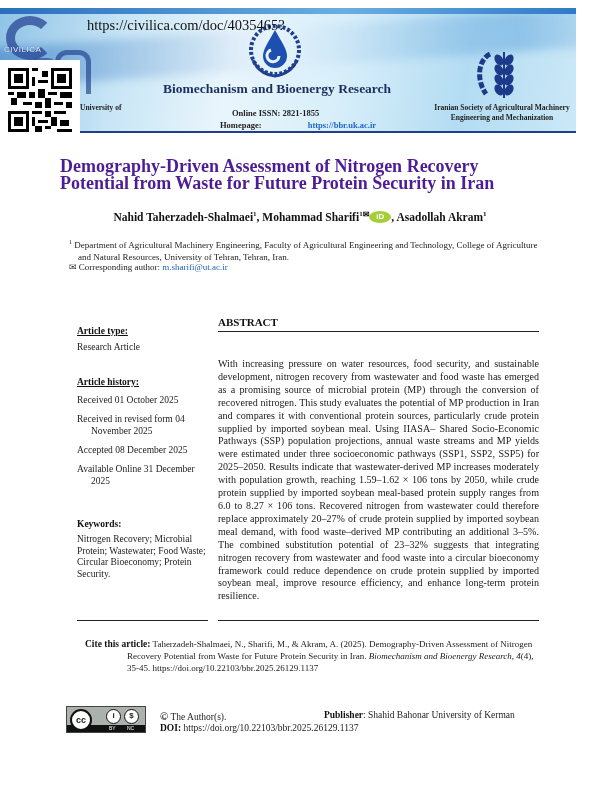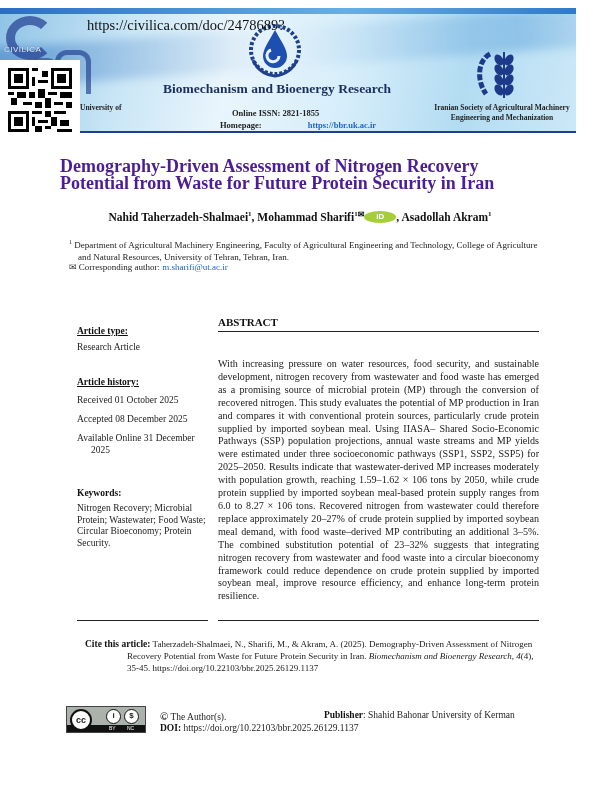--- a/index.html
+++ b/index.html
@@ -68,21 +68,21 @@
   .title {
     position: absolute; left: 60px; top: 158px; width: 480px; text-align: left;
     font-size: 18px; font-weight: bold; line-height: 17px; color: #4c1d95;
   }
   .authors {
     position: absolute; left: 60px; top: 210px; width: 480px; text-align: center;
     font-size: 11.5px; font-weight: bold; color: #111;
   }
   .authors sup { font-size: 7px; }
   .orcid {
-    display: inline-block; width: 32px; height: 12px; border-radius: 50%;
+    display: inline-block; width: 22px; height: 12px; border-radius: 50%;
     background: #a6ce39; color: #fff; font-size: 8px; line-height: 12px; text-align: center;
     font-family: "Liberation Sans", sans-serif; vertical-align: 2px;
   }
   .env-sup { font-size: 8px; vertical-align: 4px; }
   .affil {
     position: absolute; left: 69px; top: 236px; width: 470px; font-size: 9px; line-height: 12px; color: #222;
     padding-left: 9px; text-indent: -9px;
   }
   .affil sup { font-size: 6px; }
   .corr { position: absolute; left: 69px; top: 262px; font-size: 9px; color: #222; }
@@ -180,21 +180,21 @@
       <ellipse cx="29" cy="44" rx="4" ry="6" transform="rotate(-30 29 44)"></ellipse>
       <ellipse cx="39" cy="44" rx="4" ry="6" transform="rotate(30 39 44)"></ellipse>
     </g>
   </svg>
   <div class="society-text">
     <div>Iranian Society of Agricultural Machinery</div>
     <div>Engineering and Mechanization</div>
   </div>
 </div>
 
-<div class="url-text">https://civilica.com/doc/2478689?</div>
+<div class="url-text">https://civilica.com/doc/4035465?</div>
 
 <div class="qr">
   <svg viewBox="0 0 21 21" shape-rendering="crispEdges">
     <rect width="21" height="21" fill="#fff"></rect>
     <g fill="#000">
       <rect x="0" y="0" width="7" height="1"></rect>
         <rect x="0" y="6" width="7" height="1"></rect>
         <rect x="0" y="0" width="1" height="7"></rect>
         <rect x="6" y="0" width="1" height="7"></rect>
         <rect x="2" y="2" width="3" height="3"></rect>
@@ -255,20 +255,21 @@
   <span>✉</span>
   <span>Corresponding author:</span>
   <span class="mail">m.sharifi@ut.ac.ir</span>
 </div>
 
 <div class="col-left">
   <div class="info-label">Article type:</div>
   <div class="info-text">Research Article</div>
   <div class="info-label" style="margin-top:24px">Article history:</div>
   <div class="hist-item">Received 01 October 2025</div>
+  <div class="hist-item">Received in revised form 04 November 2025</div>
   <div class="hist-item">Accepted 08 December 2025</div>
   <div class="hist-item">Available Online 31 December 2025</div>
   <div class="keywords-label">Keywords:</div>
   <div class="keywords">Nitrogen Recovery; Microbial Protein; Wastewater; Food Waste; Circular Bioeconomy; Protein Security.</div>
 </div>
 
 <div class="col-right">
   <div class="sec-head">ABSTRACT</div>
   <div class="abstract">With increasing pressure on water resources, food security, and sustainable development, nitrogen recovery from wastewater and food waste has emerged as a promising source of microbial protein (MP) through the conversion of recovered nitrogen. This study evaluates the potential of MP production in Iran and compares it with conventional protein sources, particularly crude protein supplied by imported soybean meal. Using IIASA– Shared Socio-Economic Pathways (SSP) population projections, annual waste streams and MP yields were estimated under three socioeconomic pathways (SSP1, SSP2, SSP5) for 2025–2050. Results indicate that wastewater-derived MP increases moderately with population growth, reaching 1.59–1.62 × 106 tons by 2050, while crude protein supplied by imported soybean meal-based protein supply ranges from 6.0 to 8.27 × 106 tons. Recovered nitrogen from wastewater could therefore replace approximately 20–27% of crude protein supplied by imported soybean meal demand, with food waste–derived MP contributing an additional 3–5%. The combined substitution potential of 23–32% suggests that integrating nitrogen recovery from wastewater and food waste into a circular bioeconomy framework could reduce dependence on crude protein supplied by imported soybean meal, improve resource efficiency, and enhance long-term protein resilience.</div>
 </div>

